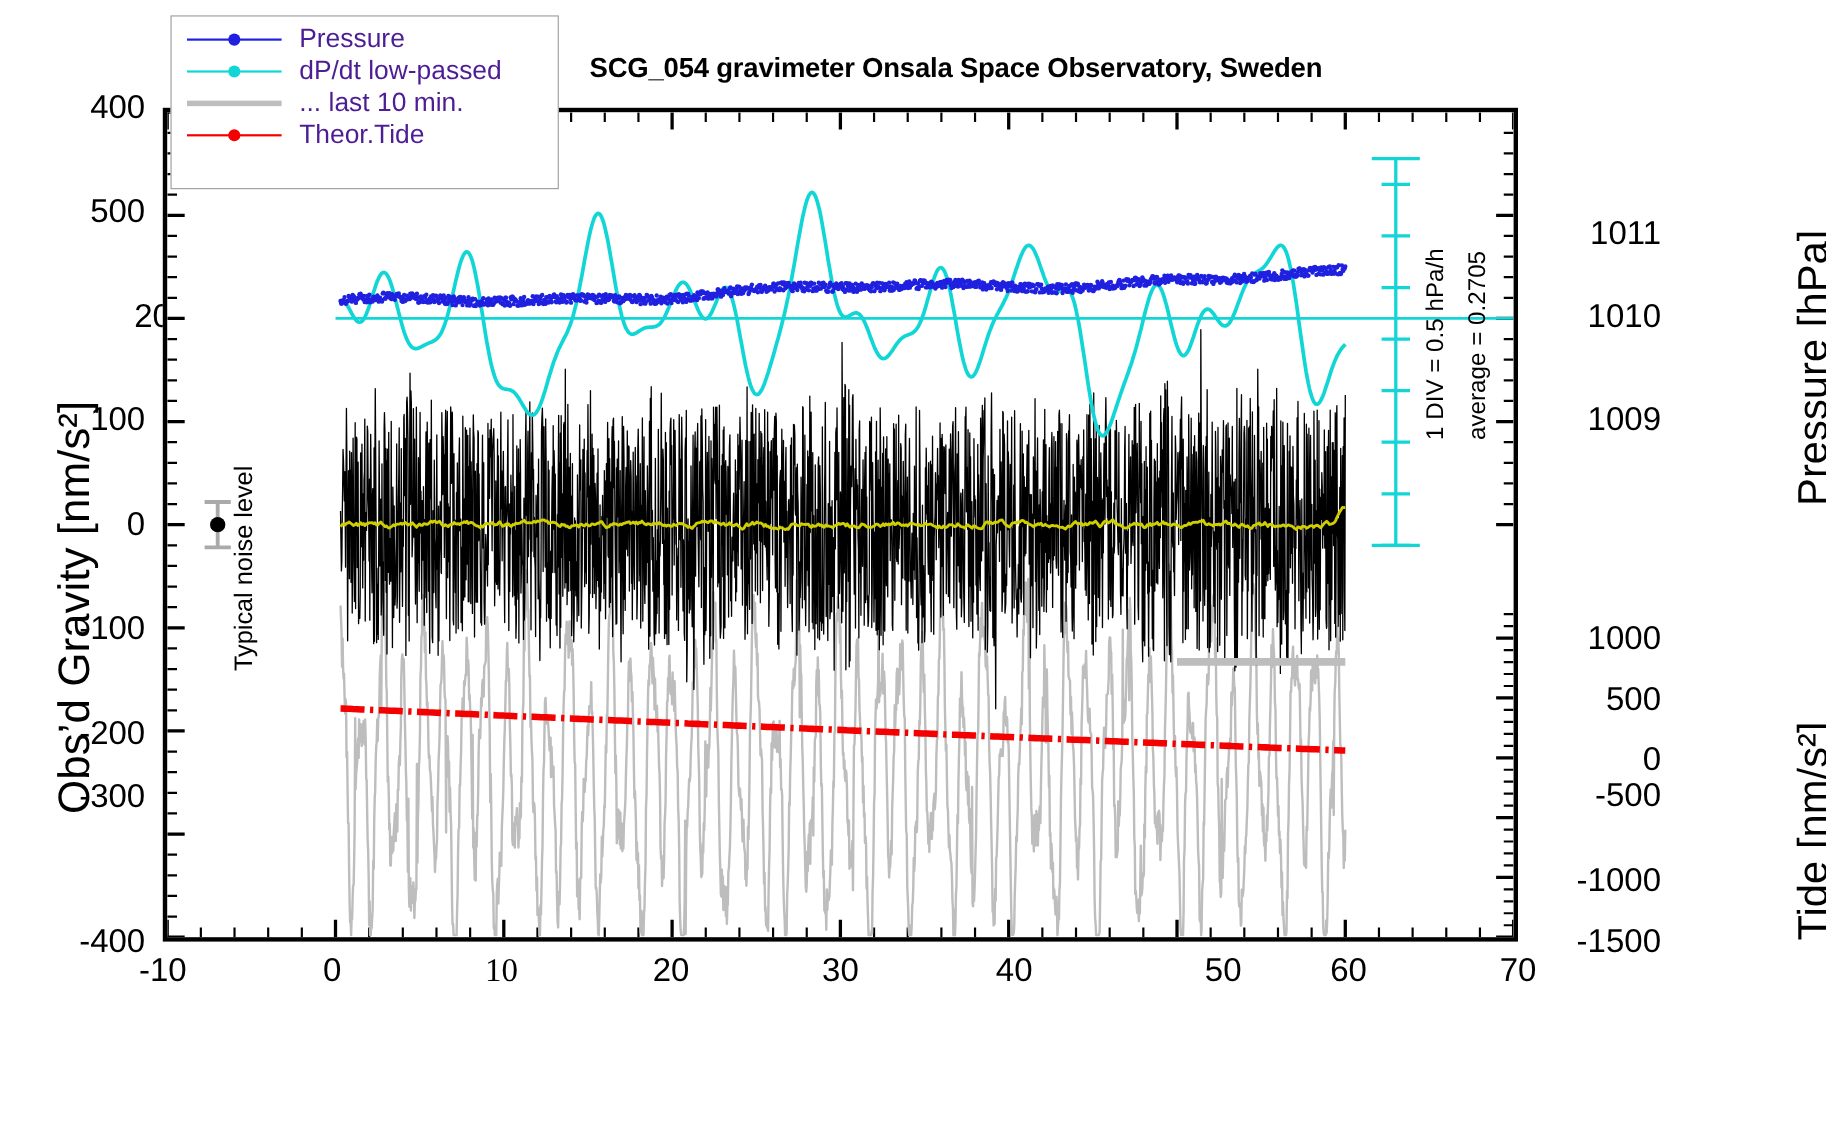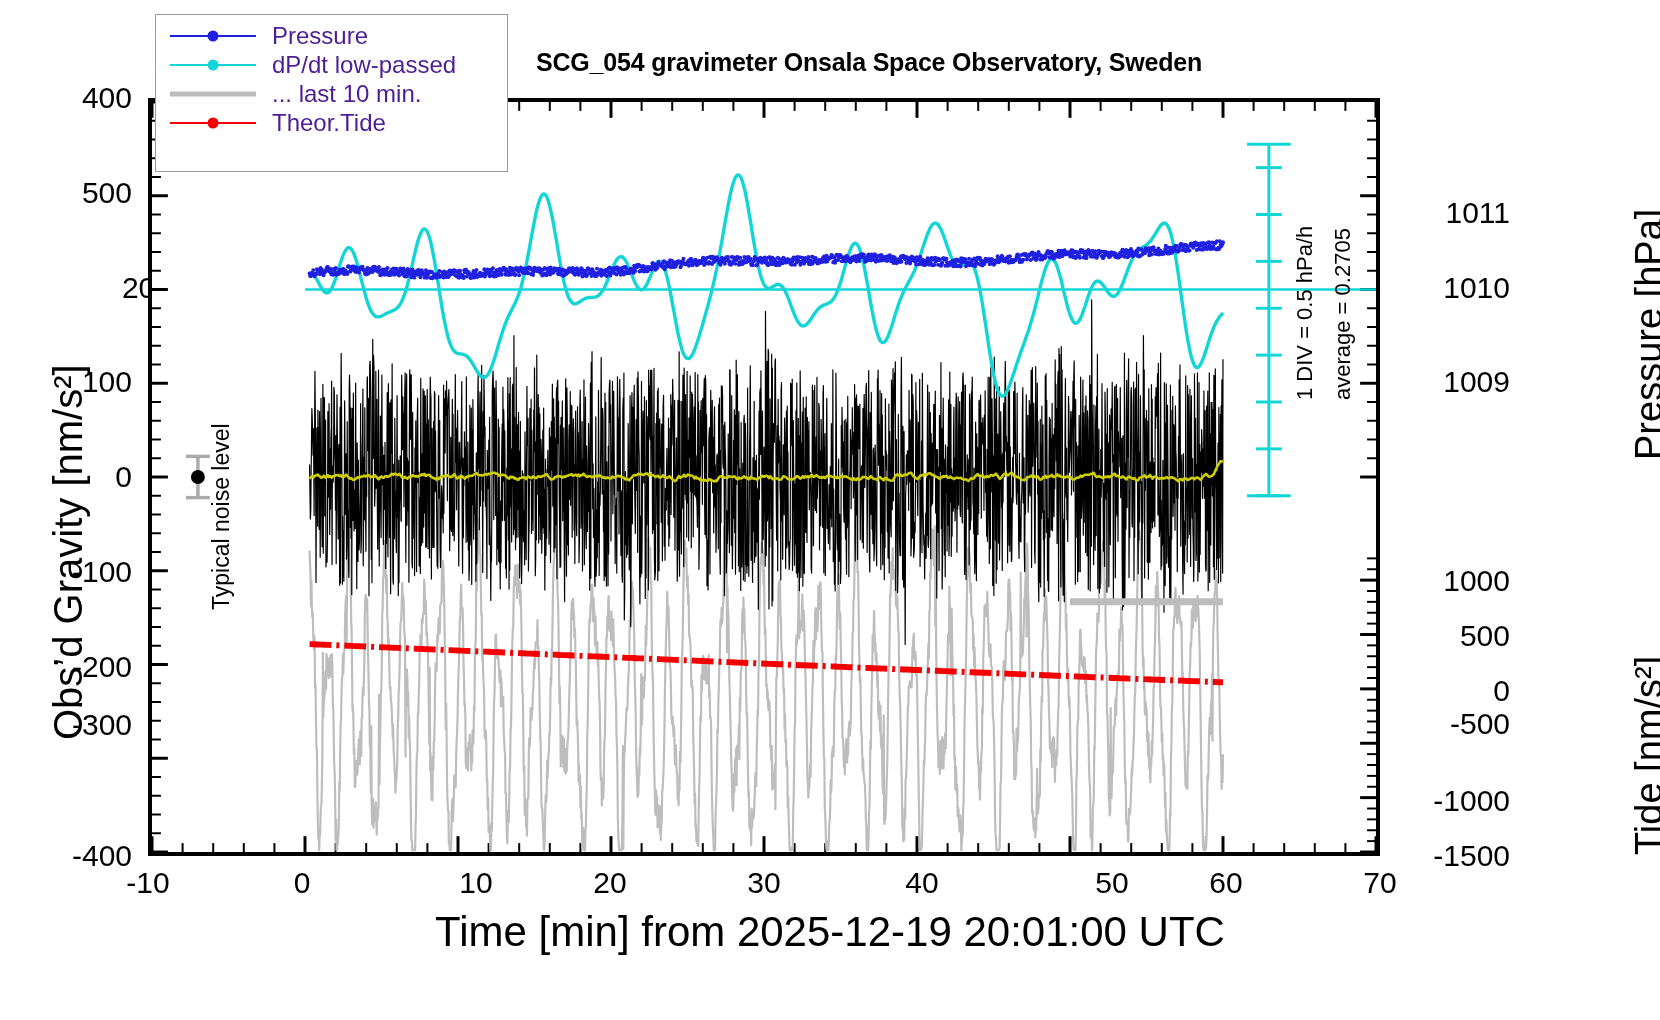--- a/index.html
+++ b/index.html
@@ -113,21 +113,20 @@
 
 <div id="root">
 
   <div id="chart-title">SCG_054 gravimeter Onsala Space Observatory, Sweden</div>
 
   <div class="vtitle" id="ylabel-left">Obs’d Gravity [nm/s²]</div>
 
   <div class="vtitle" id="ylabel-pressure">Pressure [hPa]</div>
   <div class="vtitle" id="ylabel-tide">Tide [nm/s²]</div>
 
-  <div id="xlabel">Time [min] from 2025-12-19 20:01:00 UTC</div>
 
   <div id="ytick-left-group">
       <div class="ytick-left" style="top: 98px;">400</div>
       <div class="ytick-left" style="top: 192.75px;">500</div>
       <div class="ytick-left" style="top: 287.5px; margin-left: 40px;">200</div>
       <div class="ytick-left" style="top: 382.25px;">100</div>
       <div class="ytick-left" style="top: 477px;">0</div>
       <div class="ytick-left" style="top: 571.75px;">-100</div>
       <div class="ytick-left" style="top: 666.5px;">-200</div>
       <div class="ytick-left" style="top: 725px;">-300</div>
@@ -140,21 +139,21 @@
       <div class="ytick-right" style="top: 581.225px;">1000</div>
       <div class="ytick-right" style="top: 636.18px;">500</div>
       <div class="ytick-right" style="top: 691.135px;">0</div>
       <div class="ytick-right" style="top: 724px;">-500</div>
       <div class="ytick-right" style="top: 801.045px;">-1000</div>
       <div class="ytick-right" style="top: 856px;">-1500</div>
     </div>
   <div id="xtick-group">
       <div class="xtick" style="left: 148px;">-10</div>
       <div class="xtick" style="left: 302px;">0</div>
-      <div class="xtick" style="left: 476px;">10</div>
+      <div class="xtick" style="left: 456px; font-family: Liberation Serif, serif;">10</div>
       <div class="xtick" style="left: 610px;">20</div>
       <div class="xtick" style="left: 764px;">30</div>
       <div class="xtick" style="left: 922px;">40</div>
       <div class="xtick" style="left: 1112px;">50</div>
       <div class="xtick" style="left: 1226px;">60</div>
       <div class="xtick" style="left: 1380px;">70</div>
     </div>
 
   <div id="plot-area">
     <svg id="svg-canvas" viewBox="0 0 1232 758" preserveAspectRatio="none">

